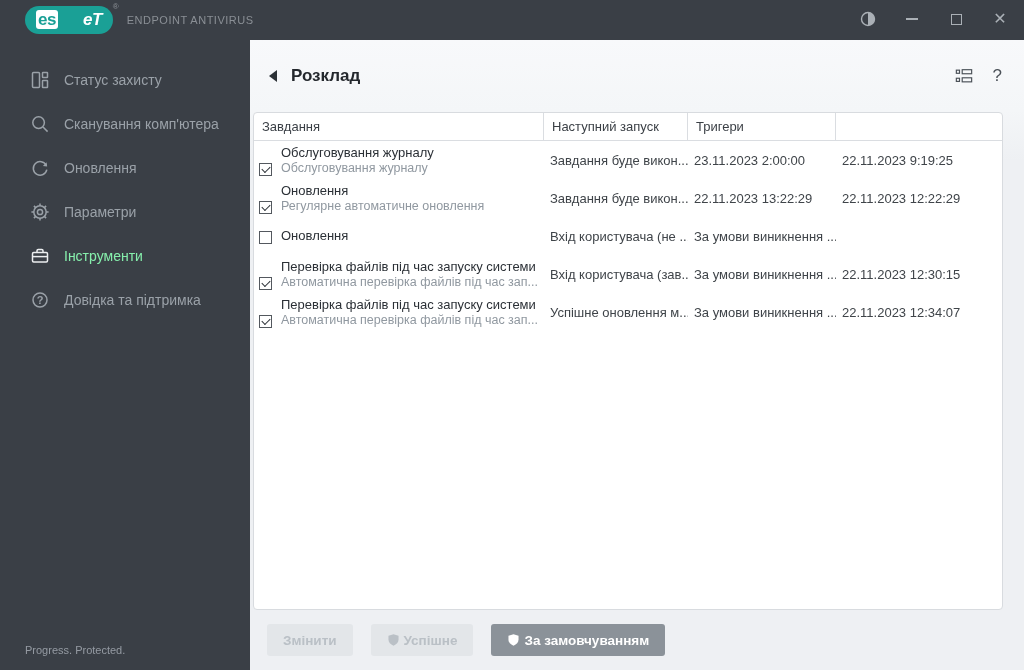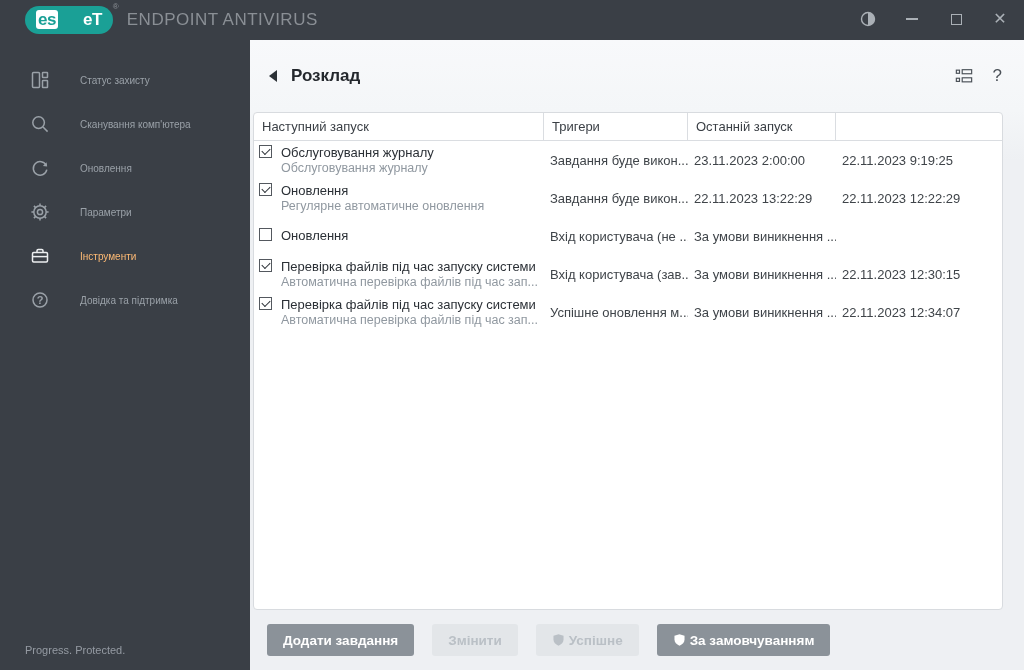--- a/index.html
+++ b/index.html
@@ -10,41 +10,41 @@
   }
 
   
   .topbar { position:absolute; top:0; left:0; width:1024px; height:40px;
             display:flex; align-items:center; }
   .logo { margin-left:25px; position:relative; display:flex; align-items:center; }
   .logo-pill { background:#1aa096; border-radius:14px; padding:4px 11px 5px 11px;
                display:flex; align-items:center; font-weight:700; font-size:17px;
                letter-spacing:-0.5px; line-height:1; }
   .logo-es { background:#ffffff; color:#1aa096; border-radius:3px; padding:1px 2px; margin-right:15px; }
-  .logo-et { color:#ffffff; padding-left:10px; }
+  .logo-et { color:#ffffff; padding-left:10px;font-style:italic; }
   .logo-r { position:absolute; top:-4px; right:-6px; color:#8d9298; font-size:8px; }
-  .product-title { color:#8a8f95; font-size:17px; letter-spacing:0.5px; margin-left:14px; }
+  .product-title { color:#8a8f95; font-size:11px; letter-spacing:0.5px; margin-left:14px; }
   .win-controls { position:absolute; right:2px; top:0; height:38px; display:flex; }
   .win-btn { width:44px; height:38px; display:flex; align-items:center; justify-content:center;
              color:#aab0b6; cursor:default; }
   .min-glyph { width:12px; height:2px; background:#aab0b6; display:inline-block; }
   .max-glyph { width:11px; height:11px; border:1.5px solid #aab0b6; display:inline-block; }
   .close-glyph { font-size:16px; line-height:1; }
 
   
   .sidebar { position:absolute; top:40px; left:0; width:250px; bottom:0; }
   .side-nav { padding-top:18px; }
   .side-item { height:44px; display:flex; align-items:center; padding-left:30px; cursor:pointer; }
   .side-item .icon { width:20px; height:20px; margin-right:14px; flex:0 0 20px; }
   .side-item svg .s { stroke:#9aa1a8; stroke-width:1.5; fill:none; }
   .side-item svg .t { fill:#9aa1a8; stroke:none; font-size:11px; font-weight:700;
                       font-family:"Liberation Sans",sans-serif; }
-  .side-item .label { color:#9aa1a8; font-size:10px;margin-left:16px; }
+  .side-item .label { color:#9aa1a8; font-size:14px; }
   .side-item.active svg .s { stroke:#eceef0; }
-  .side-item.active .label { color:#fdba74; }
+  .side-item.active .label { color:#86efac; }
   .side-footer { position:absolute; left:25px; bottom:14px; color:#959ba3; font-size:11px;margin-top:28px; }
 
   
   .content { position:absolute; top:40px; left:250px; right:0; bottom:0;
              background:linear-gradient(#f8f9fb 0px,#f4f6f8 70px,#eef0f3 120px); }
   .page-header { height:72px; display:flex; align-items:center; position:relative; }
   .back-btn { margin-left:17px; width:14px; height:16px; cursor:pointer; display:flex; align-items:center; }
   .page-title { margin-left:10px; font-size:17px; font-weight:700; color:#24282d; }
   .header-icons { position:absolute; right:22px; top:0; height:72px; display:flex; align-items:center; gap:20px; }
   .hdr-icon { cursor:pointer; display:flex; align-items:center; }
@@ -55,21 +55,21 @@
   .panel { margin-left:3px; width:750px; height:498px; background:#ffffff;
            border:1px solid #d8dbdf; border-radius:4px; overflow:hidden; }
   .thead { display:grid; grid-template-columns:290px 144px 148px 145px 1fr;
            height:28px; border-bottom:1px solid #dadde1; align-items:center; }
   .th { font-size:13px; color:#3a3f45; padding-left:8px; height:28px; line-height:27px;
         border-right:1px solid #dadde1; white-space:nowrap; overflow:hidden; }
   .th:last-child { border-right:none; }
   .trow { display:grid; grid-template-columns:290px 144px 148px 145px 1fr;
           min-height:38px; align-items:center; cursor:default; }
   .cell { font-size:13px; color:#3f4449; padding-left:6px; white-space:nowrap; overflow:hidden; }
-  .name-cell { display:flex; align-items:flex-start; padding-left:5px; }
+  .name-cell { display:flex; align-items:flex-end; padding-left:5px; }
   .checkbox { width:13px; height:13px; border:1px solid #53585e; background:#fff;
               position:relative; flex:0 0 13px; margin-right:9px; cursor:pointer; }
   .checkbox.checked::after { content:""; position:absolute; left:2px; top:2px; width:7px; height:4px;
               border-left:1.6px solid #2b3036; border-bottom:1.6px solid #2b3036;
               transform:rotate(-45deg); }
   .task-name { font-size:13px; color:#2b3036; line-height:16px; white-space:nowrap; overflow:hidden; }
   .task-desc { font-size:12.5px; color:#9098a0; line-height:15px; white-space:nowrap; overflow:hidden; }
 
   
   .button-bar { position:absolute; left:0; right:0; bottom:0; height:60px;
@@ -197,23 +197,23 @@
           <rect class="s" x="1.5" y="12" width="3.5" height="3.5"></rect>
           <rect class="s" x="8" y="11.5" width="10.5" height="4.5"></rect>
         </svg>
       </span>
       <span class="hdr-icon help-glyph">?</span>
     </div>
   </div>
 
   <div class="panel">
     <div class="thead">
+      <div class="th">Завдання</div>
       <div class="th">Наступний запуск</div>
       <div class="th">Тригери</div>
-      <div class="th">Останній запуск</div>
       <div class="th"></div>
     </div>
 
     <div class="tbody">
 
       <div class="trow">
         <div class="cell name-cell">
           <span class="checkbox checked"></span>
           <div>
             <div class="task-name">Обслуговування журналу</div>
@@ -273,23 +273,20 @@
         </div>
         <div class="cell">Успішне оновлення м...</div>
         <div class="cell">За умови виникнення ...</div>
         <div class="cell">22.11.2023 12:34:07</div>
       </div>
 
     </div>
   </div>
 
   <div class="button-bar">
-    <button class="btn">
-      <span>Додати завдання</span>
-    </button>
     <button class="btn disabled">
       <span>Змінити</span>
     </button>
     <button class="btn disabled">
       <span>
         <svg width="13" height="14" viewBox="0 0 16 16">
             <path d="M8 1 L14.2 2.8 V7.5 C14.2 11.2 11.7 13.6 8 15 C4.3 13.6 1.8 11.2 1.8 7.5 V2.8 Z" fill="currentColor"></path>
           </svg>
       </span>
       <span>Успішне</span>

